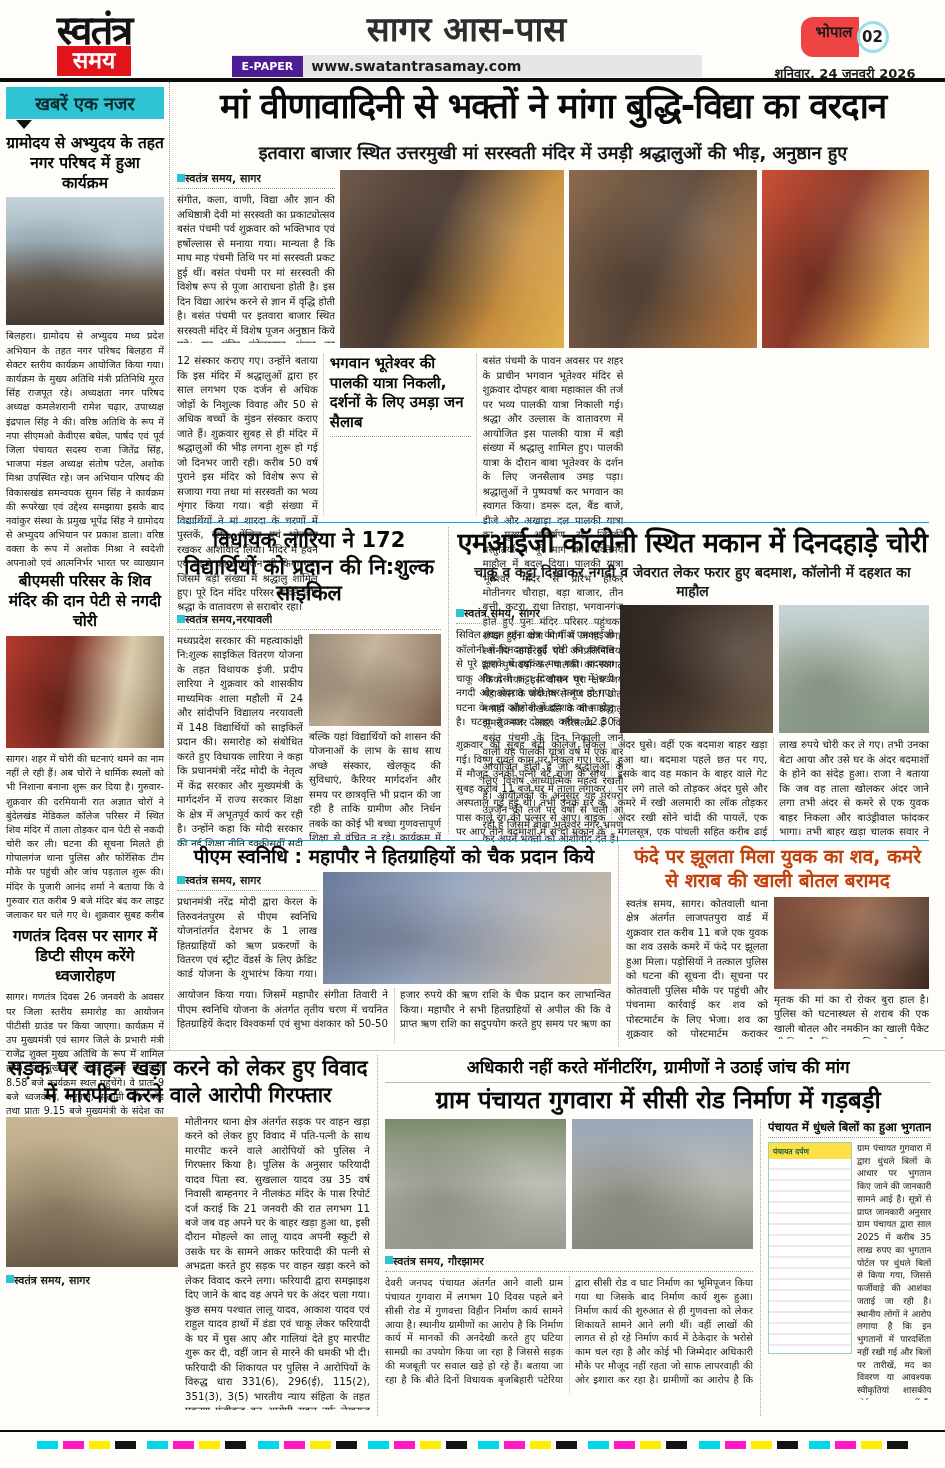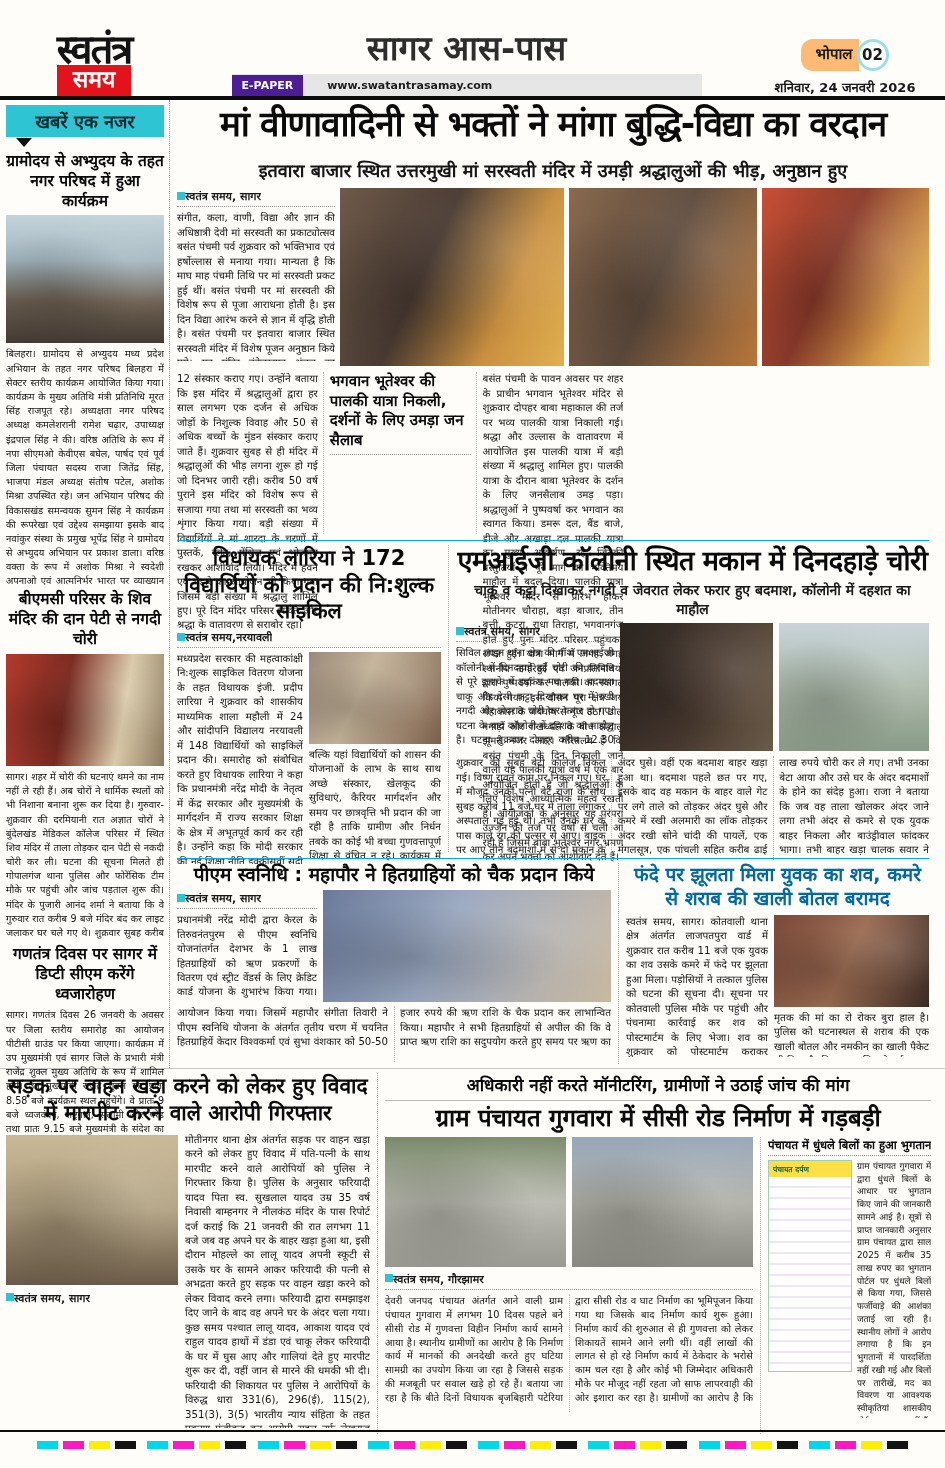--- a/index.html
+++ b/index.html
@@ -2,34 +2,34 @@
 <html><head>
 <meta charset="utf-8">
 <style>
   * { margin:0; padding:0; box-sizing:border-box; }
   html,body { background:#cfcfcf; }
   .page { width:945px; height:1468px; margin:0 auto; background:#fffdfa;
           font-family:"DejaVu Sans","Liberation Sans",sans-serif; color:#1a1a1a;
           position:relative; overflow:hidden; }
 
   
-  .masthead { display:flex; align-items:flex-end; padding:8px 10px 0 10px; height:100px;
+  .masthead { display:flex; align-items:center; padding:8px 10px 0 10px; height:82px;
               border-bottom:4px solid #0d0d0d; }
   .logo { width:168px; text-align:center; }
   .logo-top { font-size:40px; font-weight:bold; color:#131313; letter-spacing:-2px; line-height:1; }
   .logo-bottom { display:inline-block; background:#e3131b; color:#fff; font-size:23px; font-weight:bold;
                  padding:0 16px 2px; line-height:1.25; margin-top:-4px; }
   .mast-center { flex:1; text-align:center; padding-top:2px; }
   .section-title { font-size:34px; font-weight:bold; color:#2d2d2d; line-height:1.1; }
   .epaper-bar { margin:7px auto 0; width:470px; background:#e6e6e6; display:flex; align-items:center; height:22px; }
   .epaper-chip { background:#4c1d95; color:#fff; font-weight:bold; font-size:11px; padding:4px 10px; }
-  .website { font-size:11px; font-weight:bold; color:#1e1e1e; padding-left:8px;margin-left:16px; }
+  .website { font-size:14px; font-weight:bold; color:#1e1e1e; padding-left:8px; }
   .mast-right { width:180px; text-align:center; padding-top:12px; }
   .edition-row { display:flex; align-items:center; justify-content:center; }
-  .edition-chip { background:#fdba74; border-radius:12px 0 0 12px; font-size:15px; font-weight:bold; padding:4px 6px 8px 14px; }
+  .edition-chip { background:#ef4444; border-radius:12px 0 0 12px; font-size:15px; font-weight:bold; padding:4px 6px 16px 14px; }
   .page-circle { width:32px; height:32px; border-radius:50%; background:#fff; border:3px solid #9adfe8;
                  font-size:15px; font-weight:bold; display:flex; align-items:center; justify-content:center; margin-left:-2px; }
   .mast-date { font-size:13px; font-weight:bold; margin-top:7px; }
 
   
   .body-text { font-size:10.2px; line-height:1.42; text-align:justify; color:#161616; overflow:hidden; }
   .byline { display:flex; align-items:center; border-bottom:1px dotted #999;
             padding-bottom:3px; margin-bottom:4px; }
   .byline-sq { width:8px; height:8px; background:#2fc4d4; flex:0 0 auto; }
   .byline-label { font-size:11px; font-weight:bold; white-space:nowrap; overflow:hidden; }
@@ -86,21 +86,21 @@
 
   
   .band3 { display:flex; margin-top:6px; padding-top:4px; height:206px; }
   .svanidhi { width:442px; flex:0 0 auto; border-right:1px dotted #aaa; padding-right:7px; }
   .svanidhi h2 { font-size:19px; text-align:center; line-height:1.2; margin-bottom:4px; color:#0a0a0a; }
   .sv-row { display:flex; gap:6px; height:112px; margin-bottom:4px; }
   .sv-col1 { width:140px; flex:0 0 auto; }
   .photo-cheque { flex:1; background-image:linear-gradient(115deg,#6a7a9a 0%,#9aa8c0 42%,#c8b8a0 100%); }
   .sv-rest { height:56px; }
   .hanging { flex:1; padding-left:7px; }
-  .hanging h2 { font-size:19px; text-align:center; line-height:1.25; margin-bottom:4px; color:#0369a1; }
+  .hanging h2 { font-size:19px; text-align:center; line-height:1.25; margin-bottom:4px; color:#c2410c; }
   .hang-row { display:flex; gap:6px; height:142px; }
   .hang-row > p { flex:1; }
   .hang-col2 { width:155px; flex:0 0 auto; display:flex; flex-direction:column; gap:4px; }
   .photo-room { height:92px; background-image:linear-gradient(115deg,#7a4a3a 0%,#9a6a50 48%,#3a2a24 100%); }
 
   
   .bottom-band { display:flex; height:366px; border-top:1px solid #c6c6c6; padding:4px 22px 0 6px; }
   .scuffle { width:372px; flex:0 0 auto; border-right:1px dotted #aaa; padding-right:7px; }
   .scuffle h2 { font-size:21px; text-align:center; line-height:1.3; margin-bottom:5px; color:#0a0a0a; }
   .scuffle-photo-wrap { float:left; width:172px; margin:2px 7px 2px 0; }

